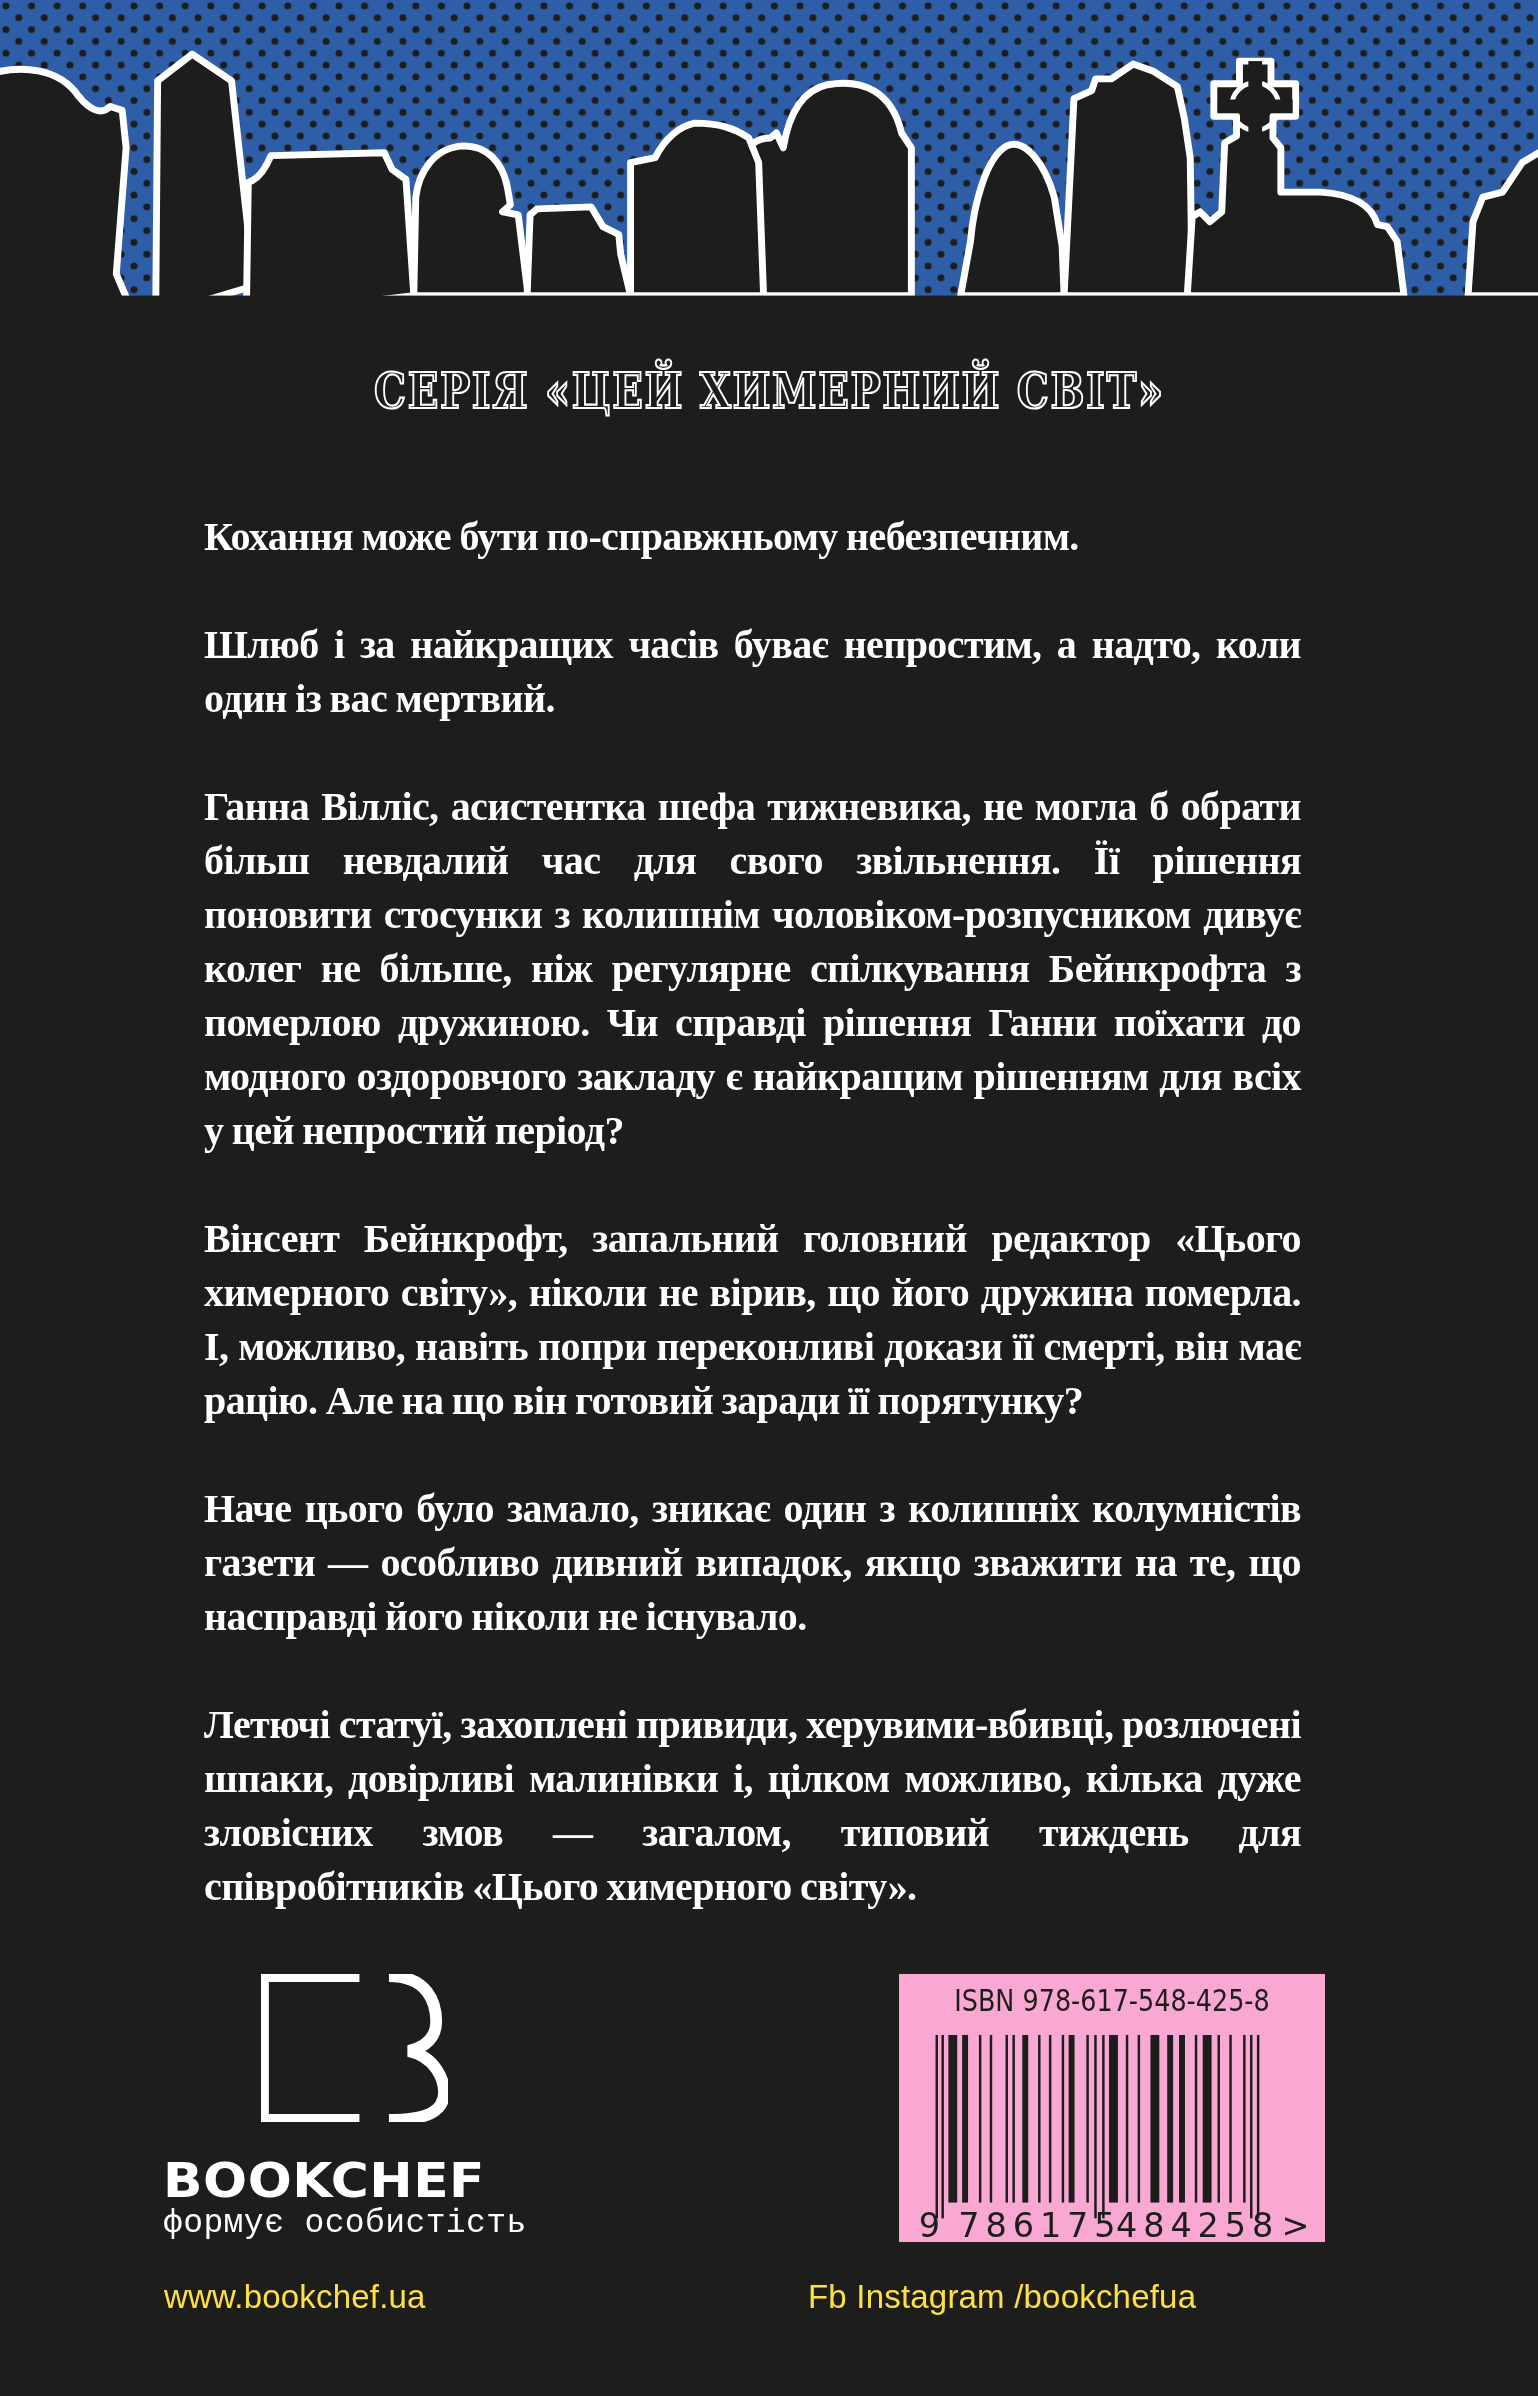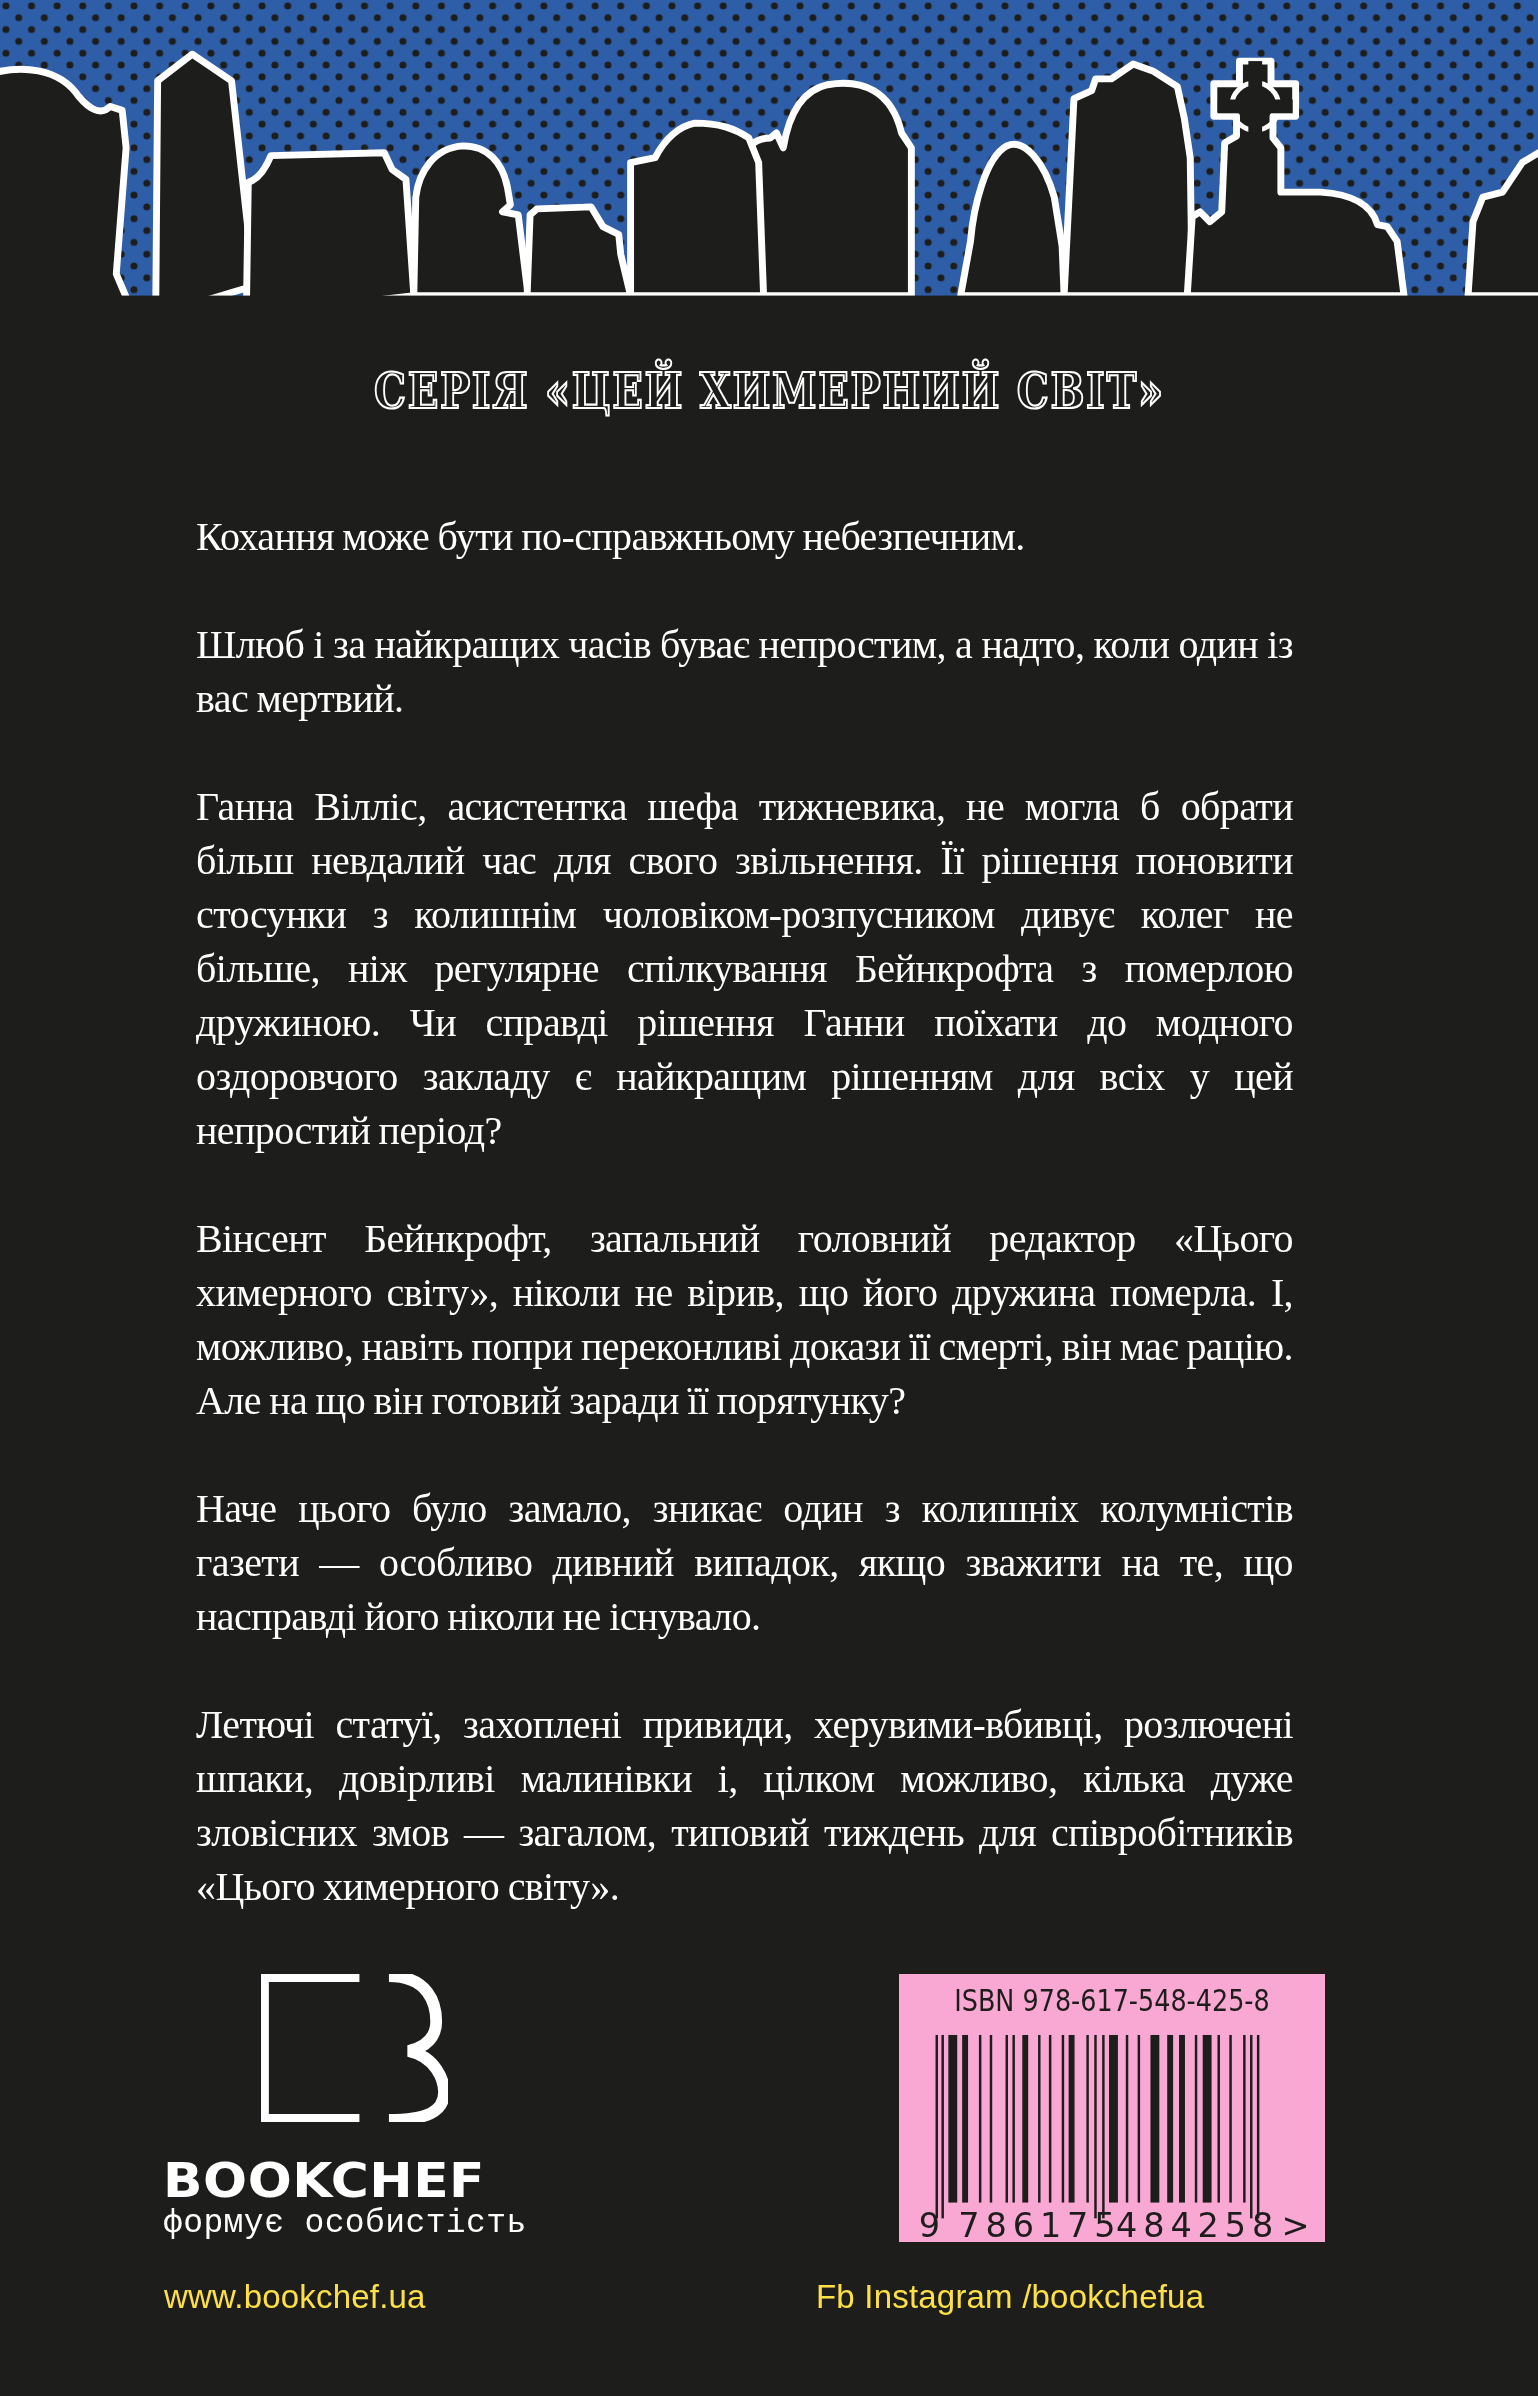--- a/index.html
+++ b/index.html
@@ -33,23 +33,24 @@
       font-size: 49px;
       letter-spacing: 2px;
       color: #1d1d1b;
       -webkit-text-stroke: 2.2px #ffffff;
       transform: scaleX(0.82);
       transform-origin: 769px 0;
       line-height: 69px;
     }
     .blurb {
       position: absolute;
-      left: 196px;
+      left: 204px;
       top: 510px;
       width: 1097px;
+      font-weight: bold;
     }
     .blurb p {
       margin: 0 0 54px 0;
       font-family: "Liberation Serif", serif;
       font-size: 40px;
       line-height: 54px;
       text-align: justify;
       letter-spacing: -0.6px;
       word-spacing: -1px;
       color: #ffffff;
@@ -115,21 +116,21 @@
     .footer-link {
       position: absolute;
       top: 2276px;
       font-family: "Liberation Sans", sans-serif;
       font-size: 33px;
       line-height: 41px;
       color: #fde047;
       letter-spacing: 0.2px;
     }
     .footer-web { left: 164px; }
-    .footer-social { left: 808px; margin-left: 8px; }
+    .footer-social { left: 808px; }
   </style>
 </head>
 <body>
 
 <svg class="skyline" viewBox="0 0 1562 340" xmlns="http://www.w3.org/2000/svg">
   <defs>
     <pattern id="dots" x="0" y="0" width="26" height="24" patternUnits="userSpaceOnUse">
       <rect width="26" height="24" fill="#2f5ea8"></rect>
       <circle cx="6" cy="6" r="3.6" fill="#1d1d1b"></circle>
       <circle cx="19" cy="18" r="3.6" fill="#1d1d1b"></circle>

